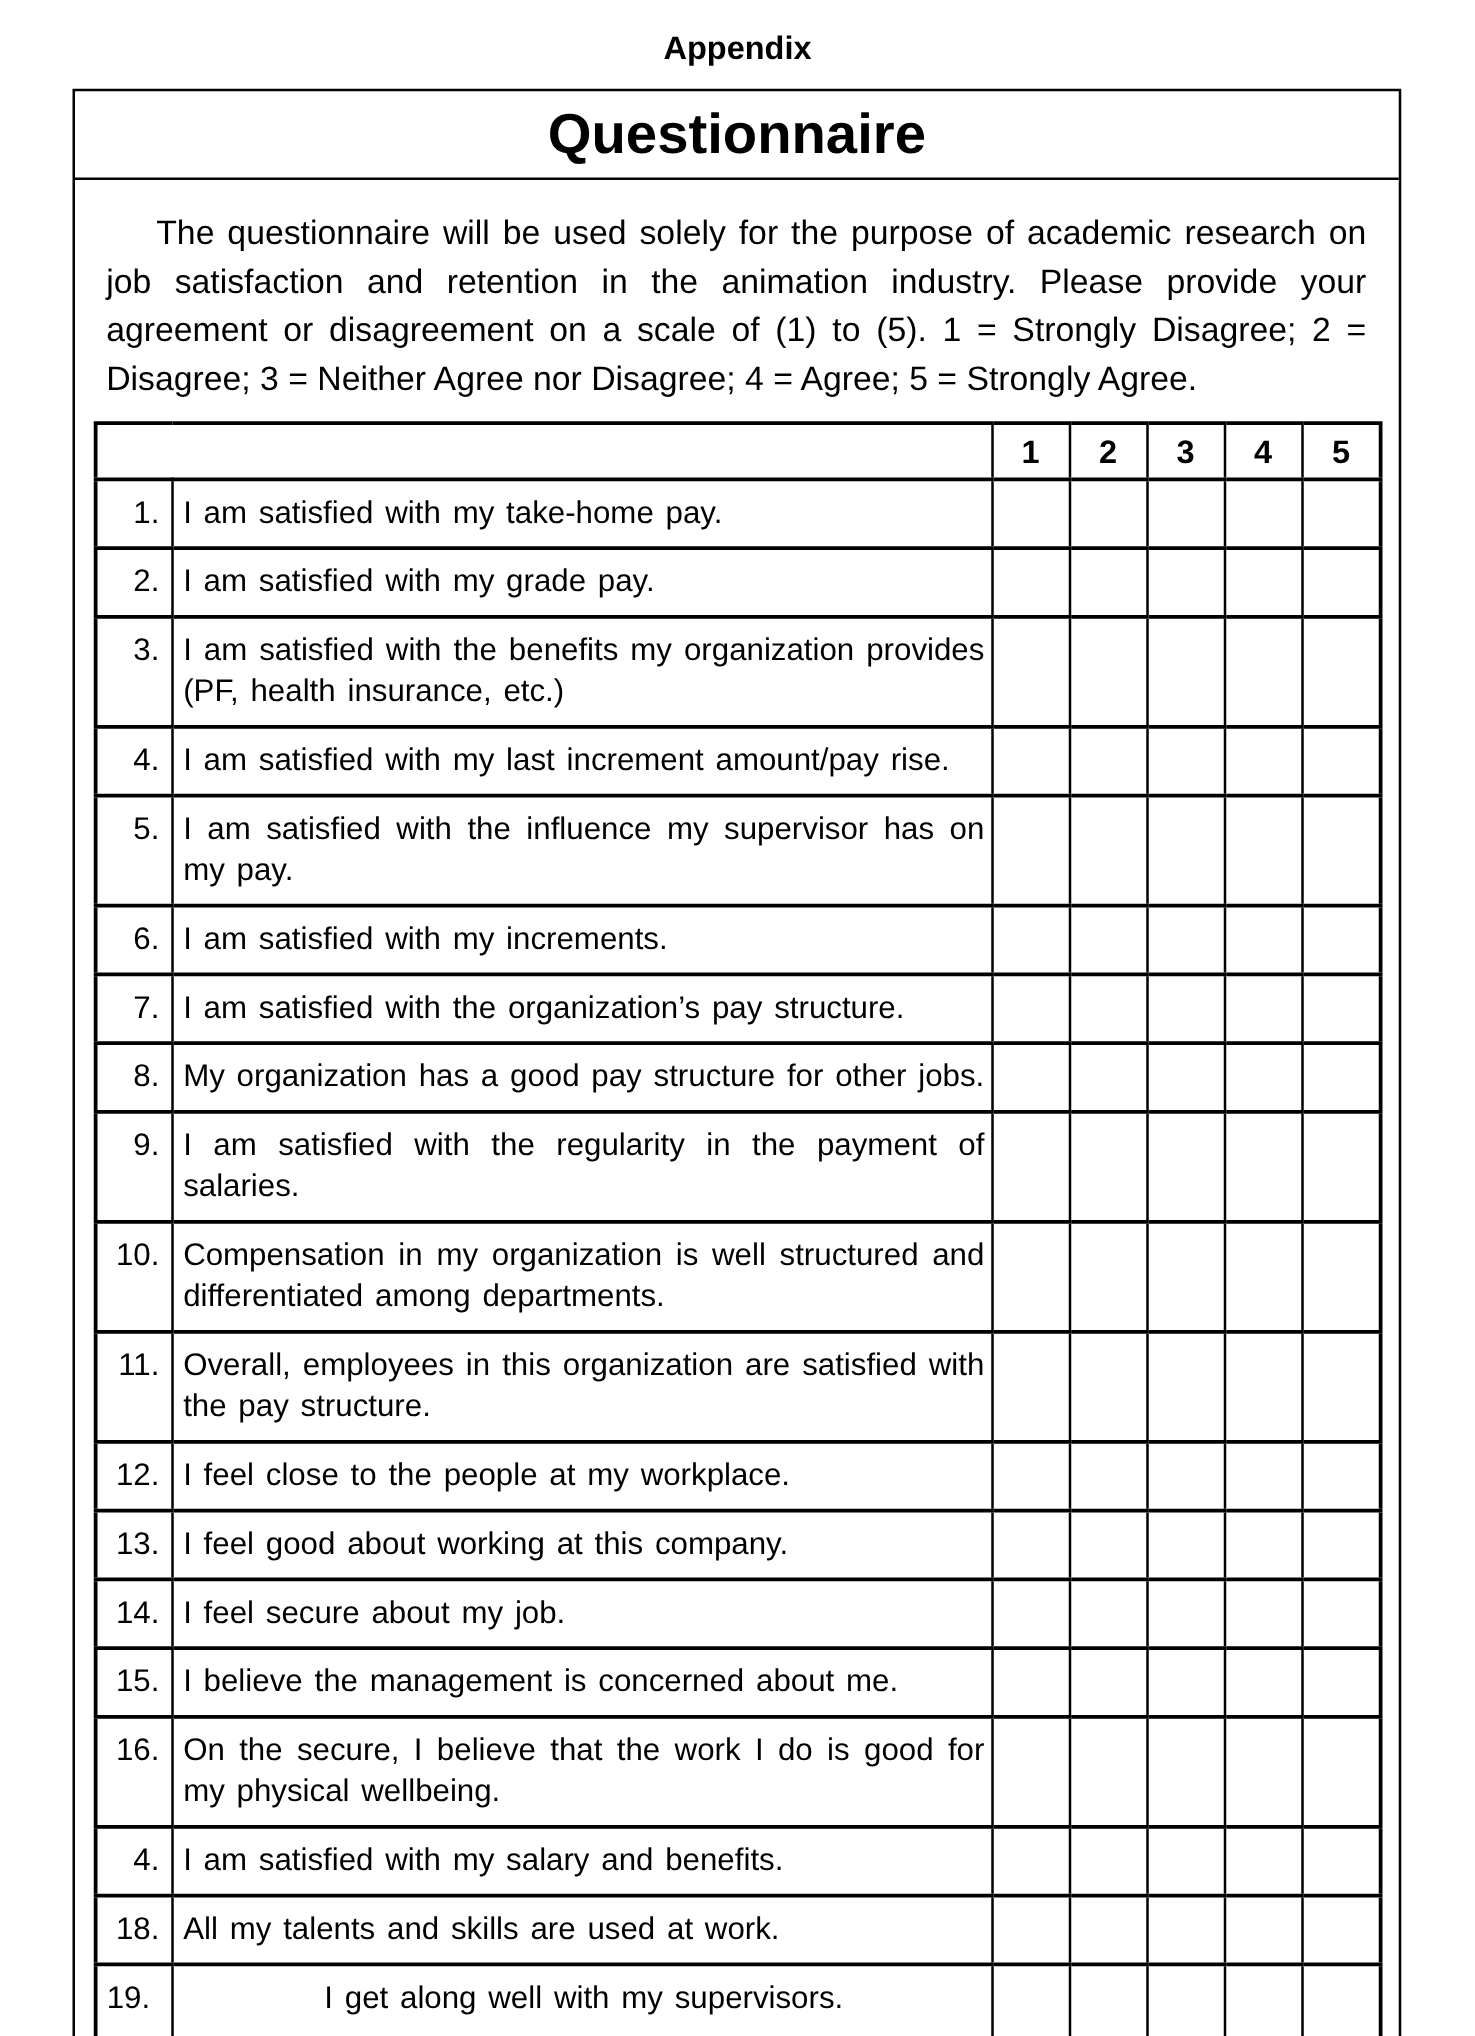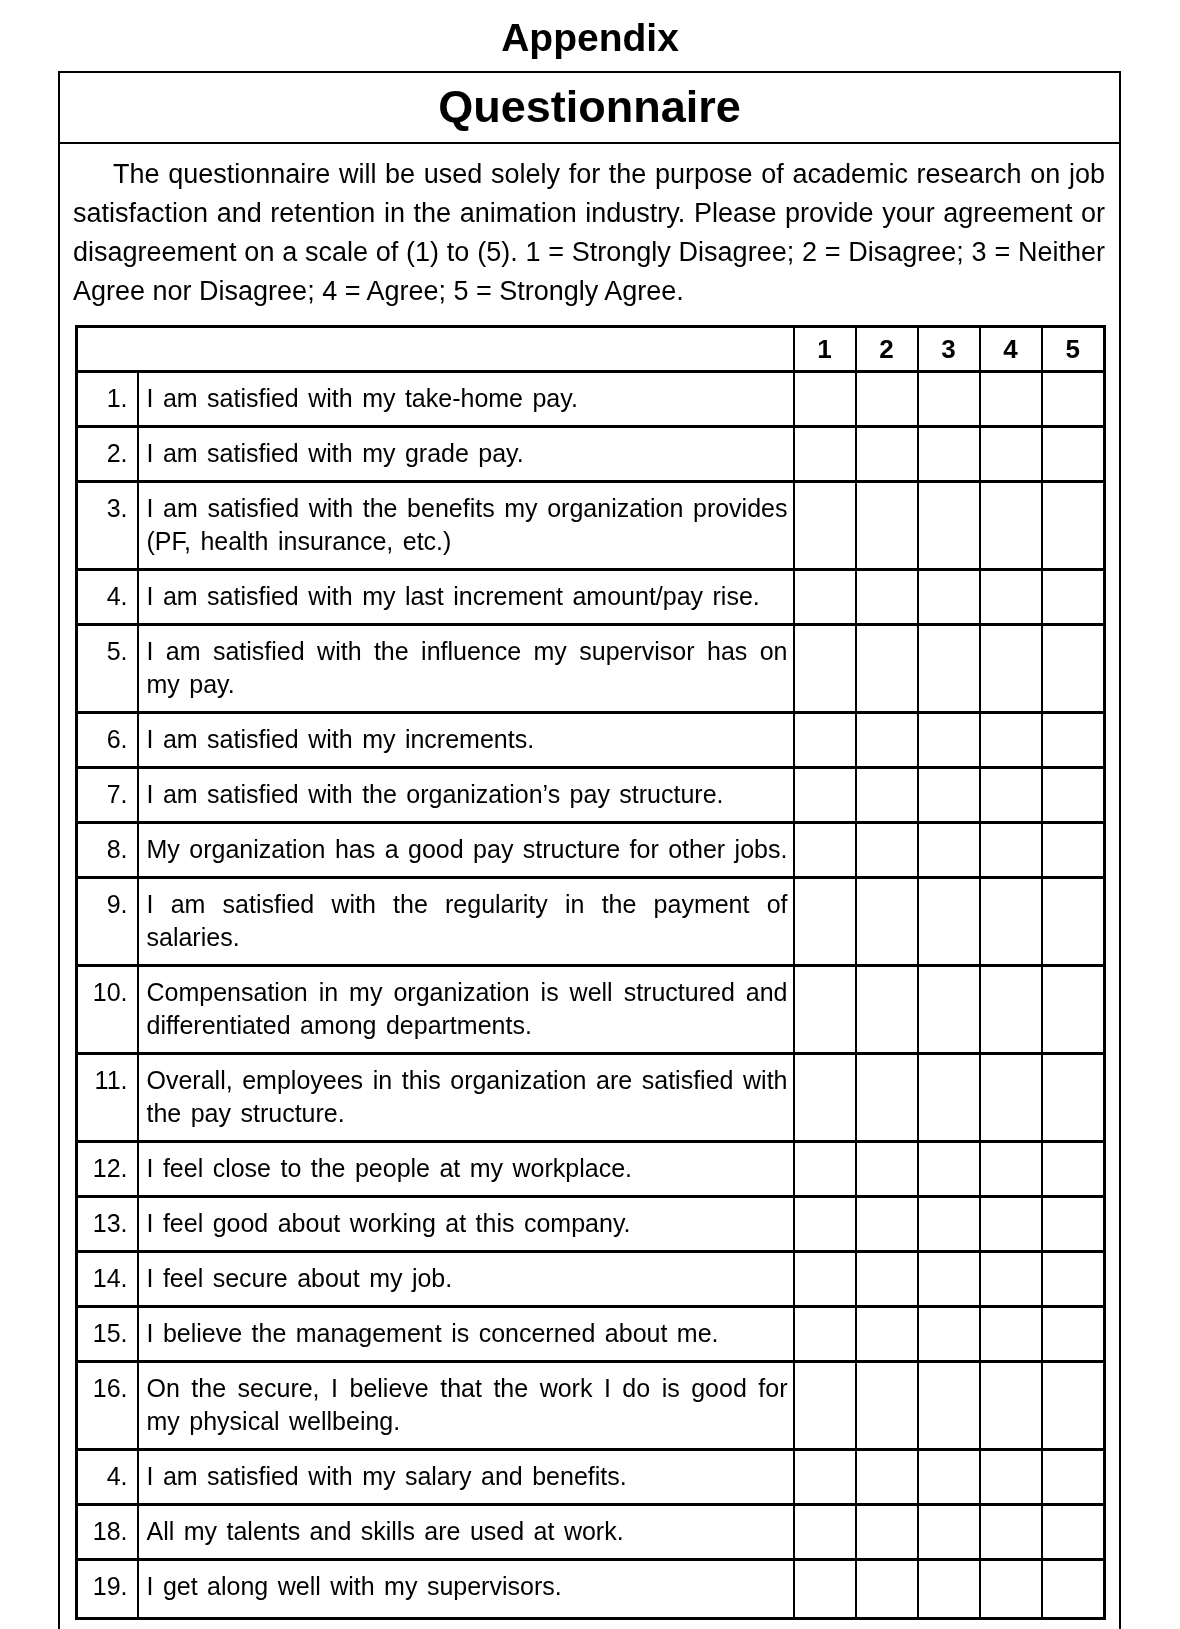--- a/index.html
+++ b/index.html
@@ -13,40 +13,40 @@
     height: 1629px;
     background: #ffffff;
     color: #000000;
     font-family: "Liberation Sans", "DejaVu Sans", sans-serif;
     overflow: hidden;
   }
   .doc-title {
     margin: 0;
     padding-top: 17px;
     text-align: center;
-    font-size: 39px;
+    font-size: 26px;
     line-height: 42px;
     font-weight: bold;
   }
   .q-box {
     box-sizing: border-box;
     margin-left: 58px;
     margin-top: 12px;
     width: 1063px;
     border: 2px solid #000000;
   }
   .q-box-header {
     border-bottom: 2px solid #000000;
     text-align: center;
     font-weight: bold;
     font-size: 45px;
     padding: 8px 0 9px 0;
   }
   .intro {
-    margin: 0;
+    margin: 12px;
     padding: 11px 14px 0 13px;
     font-size: 27px;
     line-height: 39px;
     text-align: justify;
     text-indent: 40px;
   }
   table.q-table {
     margin: 14px 0 28px 15px;
     border-collapse: collapse;
     table-layout: fixed;
@@ -78,20 +78,21 @@
   .q-table td.question-cell {
     text-align: justify;
     vertical-align: top;
     word-spacing: 2.5px;
     font-size: 25px;
     line-height: 33px;
     padding: 9px 5px 10px 8px;
   }
   .q-table tr.q-row-last td {
     padding-bottom: 14px;
+    text-align: center;
   }
   .q-table td.answer-cell {
     padding: 0;
   }
 </style>
 </head>
 <body>
 
 <div class="page">
 

